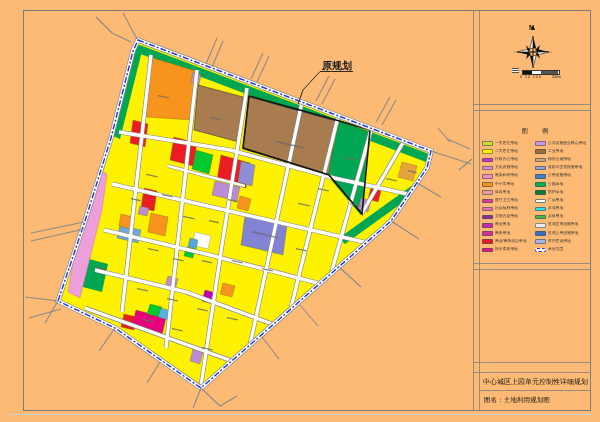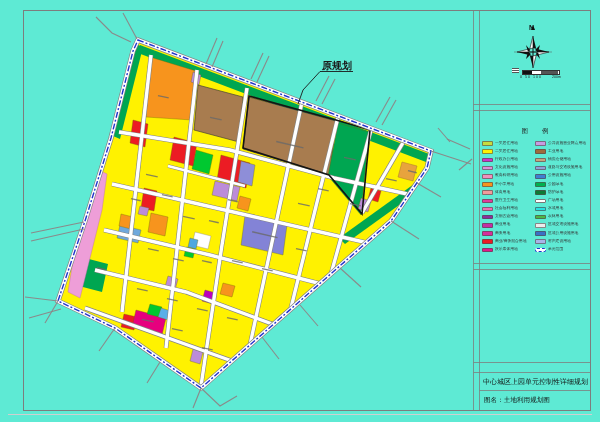--- a/index.html
+++ b/index.html
@@ -1,16 +1,16 @@
 <!DOCTYPE html>
 <html><head>
 <meta charset="utf-8">
 <style>
   html,body{margin:0;padding:0;background:#fff;}
-  .stage{position:relative;width:600px;height:422px;background:#5eead4;overflow:hidden;
+  .stage{position:relative;width:600px;height:422px;background:#fdba74;overflow:hidden;
          font-family:"Liberation Sans","DejaVu Sans",sans-serif;color:#222;}
   .abs{position:absolute;}
   svg{display:block;}
   
   .n-label{position:absolute;left:529px;top:24px;font-size:7px;font-weight:bold;color:#111;letter-spacing:1px;}
   .scale-wrap{position:absolute;left:508px;top:66px;width:78px;}
   .scale-bar{position:absolute;left:14px;top:4px;width:36px;height:3px;border:0.5px solid #333;background:#fff;display:flex;}
   .scale-bar .seg{height:100%;}
   .scale-ticks{position:absolute;left:12px;top:9px;font-size:3.6px;color:#222;letter-spacing:1px;white-space:nowrap;}
   .scale-end{position:absolute;left:44px;top:9px;font-size:3.6px;color:#222;}

